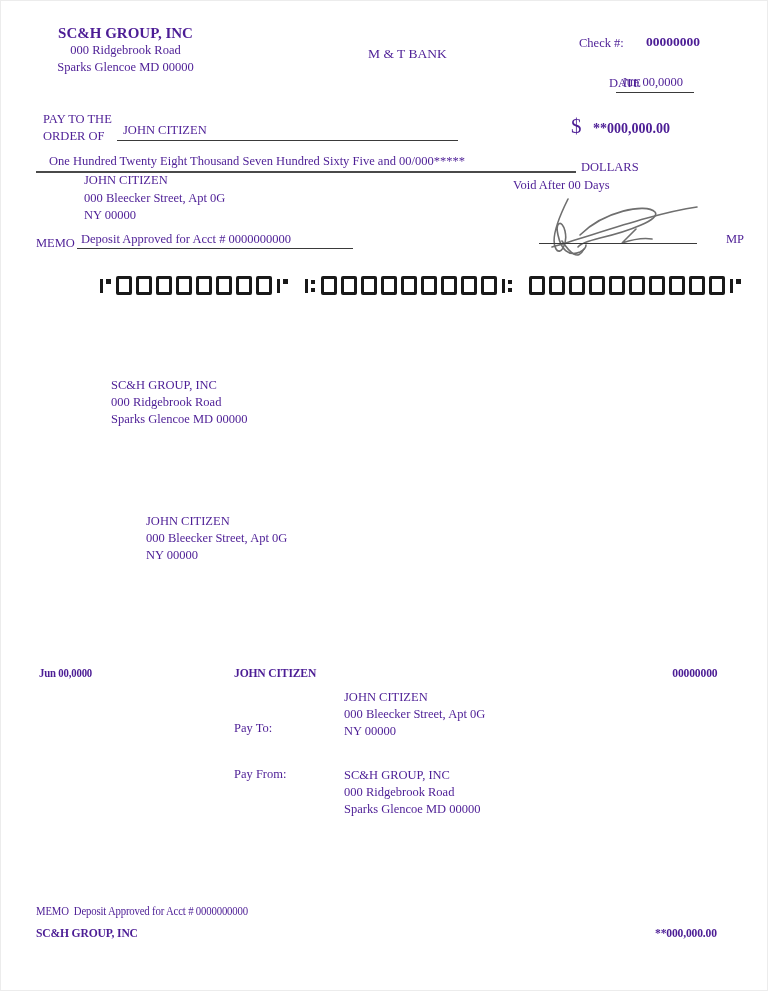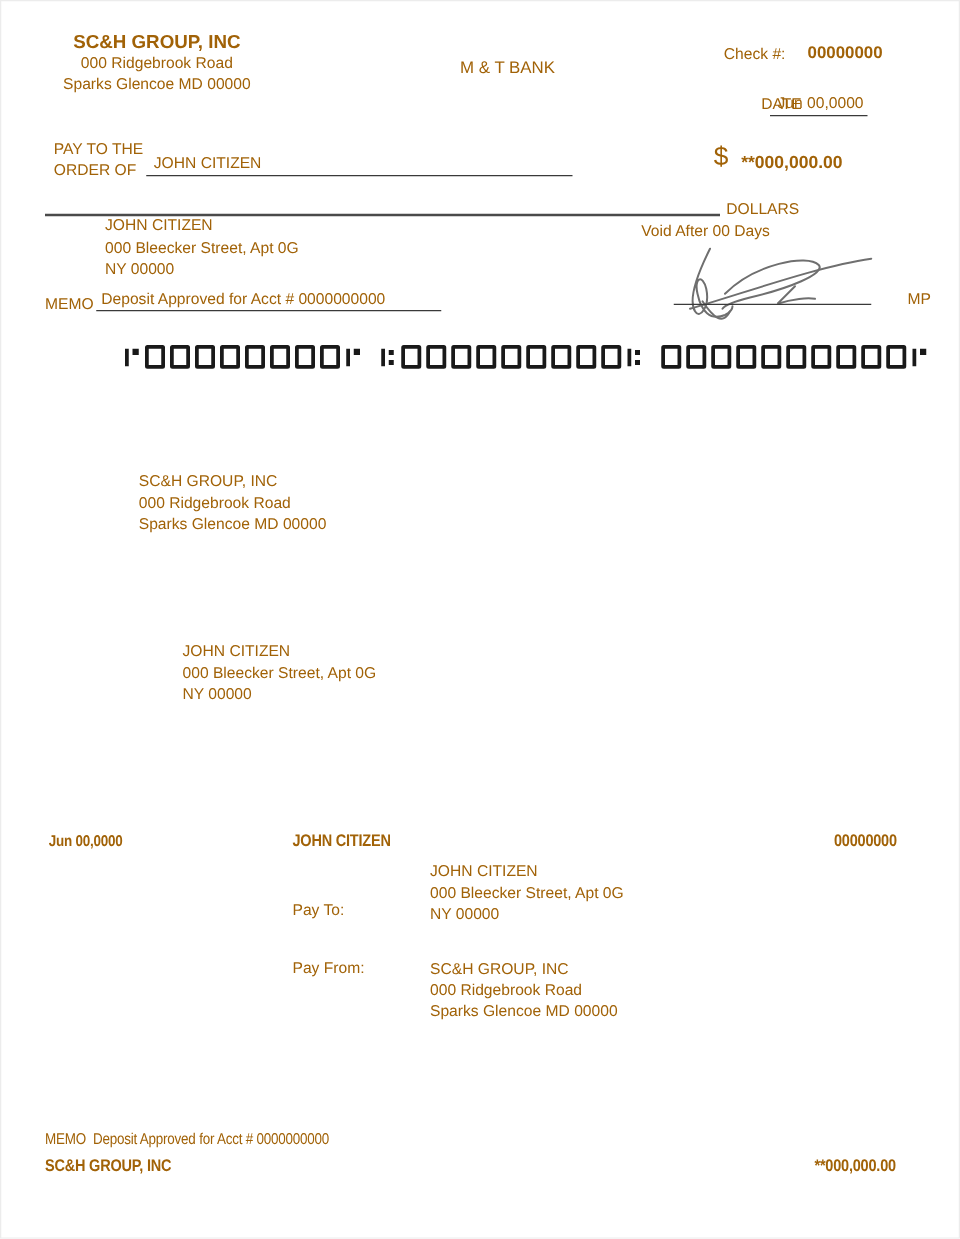--- a/index.html
+++ b/index.html
@@ -1,19 +1,19 @@
 <!DOCTYPE html>
 <html><head>
 <meta charset="utf-8">
 <title>Check Document</title>
 <style>
   html,body{margin:0;padding:0;background:#fff;}
   .page{
     position:relative;width:768px;height:991px;background:#ffffff;
-    font-family:Liberation Sans, sans-serif;color:#a16207;
+    font-family:Liberation Serif, serif;color:#4c1d95;
     border:1px solid #ececec;box-sizing:border-box;overflow:hidden;
   }
   .abs{position:absolute;white-space:nowrap;}
   .b{font-weight:bold;}
   .t12{font-size:12.5px;}
   .t13{font-size:13.5px;}
   .t15{font-size:15px;}
   .cond{display:inline-block;transform:scaleX(.86);transform-origin:0 50%;letter-spacing:-.2px;}
   .cond-r{display:inline-block;transform:scaleX(.86);transform-origin:100% 50%;letter-spacing:-.2px;}
   .hline{position:absolute;background:#3a3a3a;height:1px;}
@@ -51,20 +51,21 @@
   <div class="hline" style="left:615px;top:91px;width:78px;"></div>
 
   <div class="abs t12" style="left:42px;top:111px;">PAY TO THE</div>
   <div class="abs t12" style="left:42px;top:128px;">ORDER OF</div>
   <div class="abs t12" style="left:122px;top:122px;">JOHN CITIZEN</div>
   <div class="hline" style="left:116px;top:139px;width:341px;"></div>
 
   <div class="abs" style="left:570px;top:113px;font-size:21px;">$</div>
   <div class="abs b" style="left:592px;top:120px;font-size:14px;">**000,000.00</div>
 
+  <div class="abs t12" style="left:48px;top:153px;">One Hundred  Twenty  Eight  Thousand  Seven Hundred  Sixty  Five  and 00/000*****</div>
   <div class="hline" style="left:35px;top:170px;width:540px;height:2px;background:#4a4a4a;"></div>
   <div class="abs t12" style="left:580px;top:159px;">DOLLARS</div>
 
   <div class="abs addr-block" style="left:83px;top:171px;">
     <span class="t12">JOHN CITIZEN</span>
     <span class="t12" style="margin-top:1px;">000 Bleecker Street, Apt 0G</span>
     <span class="t12">NY 00000</span>
   </div>
 
   <div class="abs t12" style="left:512px;top:177px;">Void After 00 Days</div>

